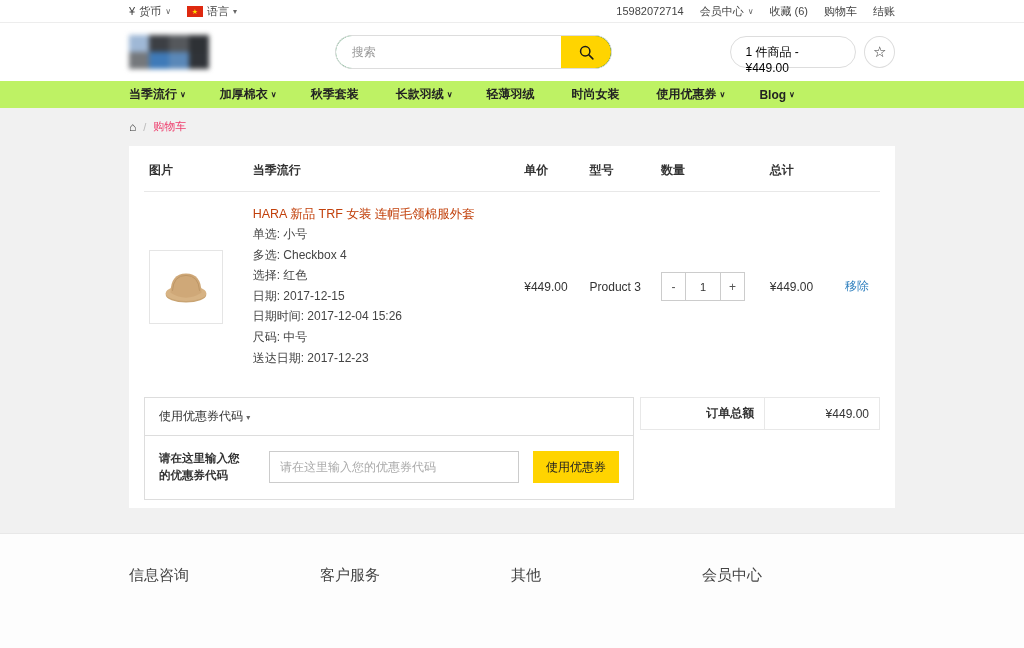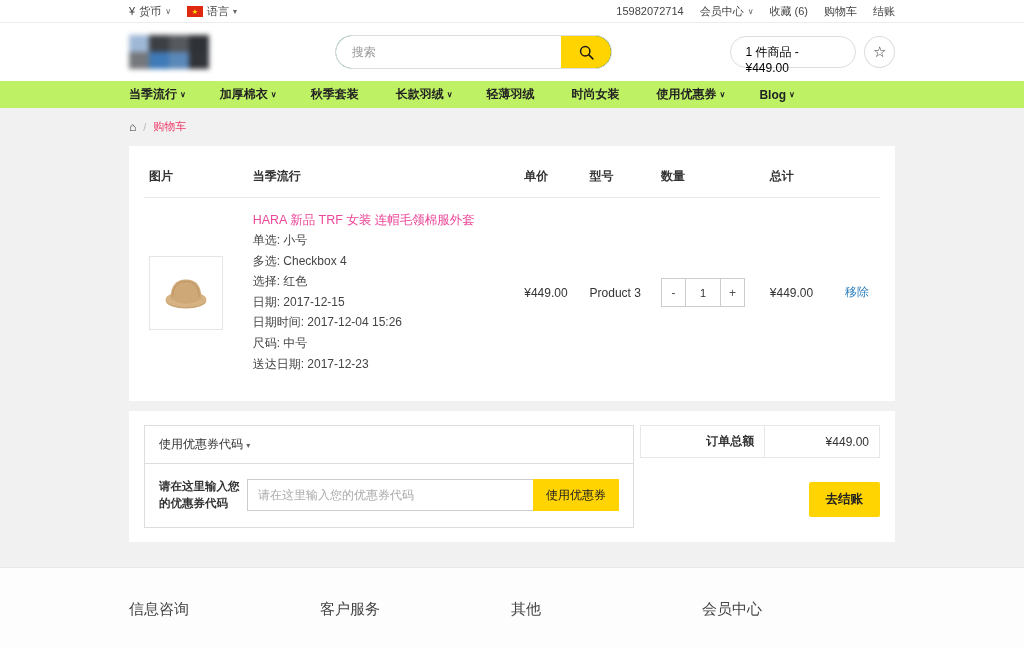--- a/index.html
+++ b/index.html
@@ -38,42 +38,42 @@
   .nav-item { font-size:12px; font-weight:bold; color:#222; display:flex; align-items:center; gap:3px; cursor:pointer; white-space:nowrap; }
   .nav-item .caret { color:#222; }
 
   
   .main { background:#f1f1f1; padding-bottom:25px; }
   .breadcrumb { padding:11px 0 12px 0; font-size:11px; display:flex; align-items:center; gap:7px; }
   .bc-home { color:#333; font-size:12px; cursor:pointer; }
   .bc-sep { color:#bbb; }
   .bc-current { color:#ee3e6d; cursor:pointer; }
 
-  .card { background:#fff; padding:14px 15px; }
-  .card + .card { margin-top:10px; }
+  .card { background:#fff; padding:8px 15px; }
+  .card + .card { margin-top:0; }
 
   table.cart { width:100%; border-collapse:collapse; }
   table.cart th { text-align:left; font-size:12px; font-weight:bold; color:#333;
      padding:8px 5px 12px 5px; border-bottom:1px solid #e8e8e8; }
   table.cart td { padding:14px 5px; vertical-align:middle; font-size:12px; color:#333; }
   .thumb { width:74px; height:74px; border:1px solid #e5e5e5; background:#fff;
      display:flex; align-items:center; justify-content:center; }
-  .pname a { color:#ec4899; text-decoration:none; font-size:12.5px; cursor:pointer; }
+  .pname a { color:#c2410c; text-decoration:none; font-size:12.5px; cursor:pointer; }
   .popt { color:#444; font-size:12px; line-height:1.55; margin-top:2px; }
   .qty { display:flex; align-items:center; }
   .qty .qbtn { width:25px; height:29px; border:1px solid #ccc; background:#fff; color:#555;
      font-size:12px; cursor:pointer; }
   .qty .qval { width:34px; height:29px; border:1px solid #ccc; border-left:none; border-right:none;
      text-align:center; font-size:11px; color:#333; outline:none; font-family:"Liberation Sans", sans-serif; }
   .remove a { color:#2e7fbe; text-decoration:none; font-size:12px; cursor:pointer; }
 
   .card2 { display:flex; justify-content:space-between; align-items:flex-start; }
   .coupon-panel { width:490px; border:1px solid #ddd; background:#fff; }
   .coupon-head { padding:10px 14px; font-size:12px; color:#333; border-bottom:1px solid #ddd; cursor:pointer; }
-  .coupon-body { padding:14px; display:flex; align-items:center; gap:4px; }
+  .coupon-body { padding:14px; display:flex; align-items:center; gap:26px; }
   .coupon-label { width:84px; font-weight:bold; font-size:11.5px; line-height:1.5; color:#333; }
   .coupon-input { flex:1; height:32px; border:1px solid #ccc; padding:0 10px; font-size:12px; outline:none;
      font-family:"Liberation Sans", sans-serif; color:#333; }
   .coupon-input::placeholder { color:#aaa; }
   .coupon-btn { height:32px; padding:0 13px; background:#ffd400; border:none; font-size:12px;
      color:#222; cursor:pointer; margin-left:-12px; }
   .totals-wrap { width:240px; }
   table.totals { width:100%; border-collapse:collapse; }
   table.totals td { border:1px solid #e8e8e8; padding:7px 10px; font-size:12px; text-align:right; }
   table.totals td.tl { font-weight:bold; color:#333; width:52%; }
@@ -270,23 +270,20 @@
 
       <div class="totals-wrap">
         <table class="totals">
           <tbody>
             <tr>
               <td class="tl">订单总额</td>
               <td>¥449.00</td>
             </tr>
           </tbody>
         </table>
-        <div class="checkout-row">
-          <button class="checkout-btn">去结账</button>
-        </div>
       </div>
     </div>
 
   </div>
 </div>
 
 <div class="footer">
   <div class="container">
     <div class="fcol">
       <h4>信息咨询</h4>

